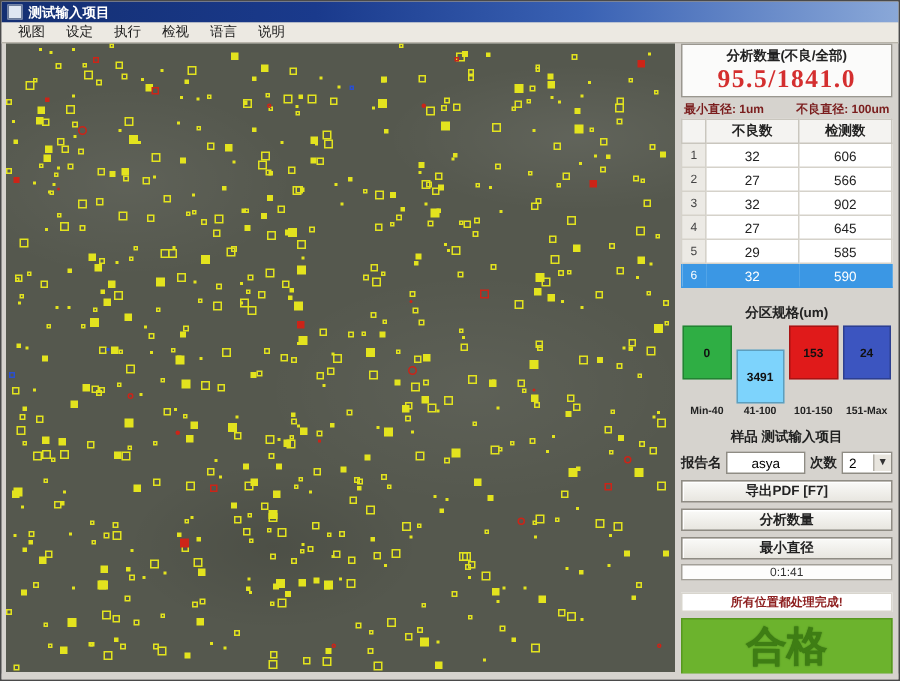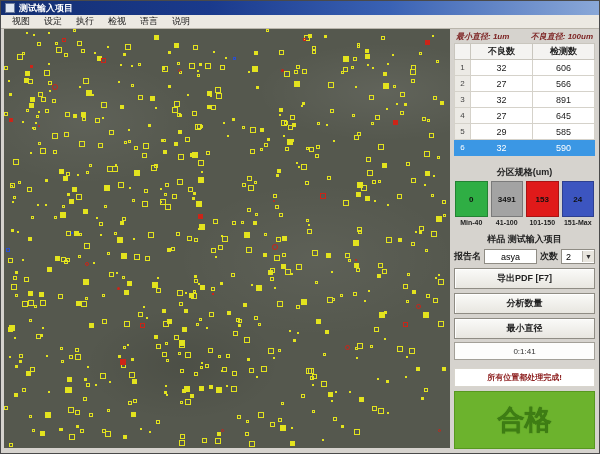--- a/index.html
+++ b/index.html
@@ -23,21 +23,21 @@
      radial-gradient(180px 70px at 85% 15%, rgba(255,255,255,.07), rgba(0,0,0,0) 70%),
      #55584e;overflow:hidden;}
   .marker{position:absolute;box-sizing:border-box;}
   
   .panel{flex:1;display:flex;flex-direction:column;padding:1px 4px 0 4px;box-sizing:border-box;}
   .analysis-box{background:#fbfbfa;border:1px solid #9a978f;padding:1px 0 2px 0;text-align:center;}
   .analysis-header{font-size:9px;font-weight:bold;color:#222;}
   .analysis-value{font-size:17px;font-weight:bold;color:#d42f2f;letter-spacing:1px;line-height:18px;
     font-family:"Liberation Serif","DejaVu Serif",serif;}
   .diam-row{display:flex;justify-content:space-between;padding:2px 2px 1px 2px;}
-  .diam-label{font-size:8px;font-weight:bold;color:#7a1d1d;font-style:italic;}
+  .diam-label{font-size:8px;font-weight:bold;color:#7a1d1d;}
   
   table.results{width:100%;border-collapse:collapse;background:#fff;border:1px solid #a9a69e;}
   table.results th{font-size:9px;font-weight:bold;color:#222;background:#f4f3f1;border:1px solid #c9c6be;height:13px;}
   table.results td{font-size:9px;color:#222;text-align:center;border:1px solid #d5d2ca;height:13px;}
   table.results td.rownum{width:13px;background:#eceae5;color:#444;font-size:8px;}
   table.results tr.selected td{background:#3b97e4;color:#fff;border-color:#3b97e4;}
   
   .zone-group{margin-top:10px;text-align:center;}
   .zone-title{font-size:9px;font-weight:bold;color:#222;margin-bottom:2px;}
   .zone-row{display:flex;justify-content:space-between;gap:3px;padding:0 1px;}
@@ -757,20 +757,24 @@
         <div class="marker" style="left: 113px; top: 258px; width: 3px; height: 3px; background: rgb(204, 36, 24); border-radius: 50%;"></div>
         <div class="marker" style="left: 136px; top: 294px; width: 5px; height: 5px; border: 1px solid rgb(204, 36, 24);"></div>
         <div class="marker" style="left: 81px; top: 233px; width: 4px; height: 4px; border: 1px solid rgb(204, 36, 24); border-radius: 50%;"></div>
         <div class="marker" style="left: 229px; top: 28px; width: 3px; height: 3px; border: 1px solid rgb(42, 79, 208);"></div>
         <div class="marker" style="left: 2px; top: 219px; width: 4px; height: 4px; border: 1px solid rgb(42, 79, 208);"></div>
         <div class="marker" style="left: 67px; top: 203px; width: 2px; height: 2px; background: rgb(42, 79, 208);"></div>
       </div>
 
     <div class="panel">
 
+      <div class="analysis-box">
+        <div class="analysis-header">分析数量(不良/全部)</div>
+        <div class="analysis-value">95.5/1841.0</div>
+      </div>
 
       <div class="diam-row">
         <span class="diam-label">最小直径: 1um</span>
         <span class="diam-label">不良直径: 100um</span>
       </div>
 
       <table class="results">
         <thead>
           <tr>
             <th class="rownum"></th>
@@ -785,21 +789,21 @@
               <td>606</td>
             </tr>
             <tr>
               <td class="rownum">2</td>
               <td>27</td>
               <td>566</td>
             </tr>
             <tr>
               <td class="rownum">3</td>
               <td>32</td>
-              <td>891</td>
+              <td>902</td>
             </tr>
             <tr>
               <td class="rownum">4</td>
               <td>27</td>
               <td>645</td>
             </tr>
             <tr>
               <td class="rownum">5</td>
               <td>29</td>
               <td>585</td>
@@ -809,21 +813,21 @@
               <td>32</td>
               <td>590</td>
             </tr>
           </tbody>
       </table>
 
       <div class="zone-group">
         <div class="zone-title">分区规格(um)</div>
         <div class="zone-row" id="zone-row">
             <div class="zone-box" style="background: rgb(47, 174, 68);">0</div>
-            <div class="zone-box" style="background: #a3a3a3;">3491</div>
+            <div class="zone-box" style="background: #7dd3fc; margin-top: 16px;">3491</div>
             <div class="zone-box" style="background: rgb(224, 26, 26);">153</div>
             <div class="zone-box" style="background: rgb(60, 85, 192);">24</div>
           </div>
         <div class="zone-ranges" id="zone-ranges">
             <div class="zone-range">Min-40</div>
             <div class="zone-range">41-100</div>
             <div class="zone-range">101-150</div>
             <div class="zone-range">151-Max</div>
           </div>
       </div>

